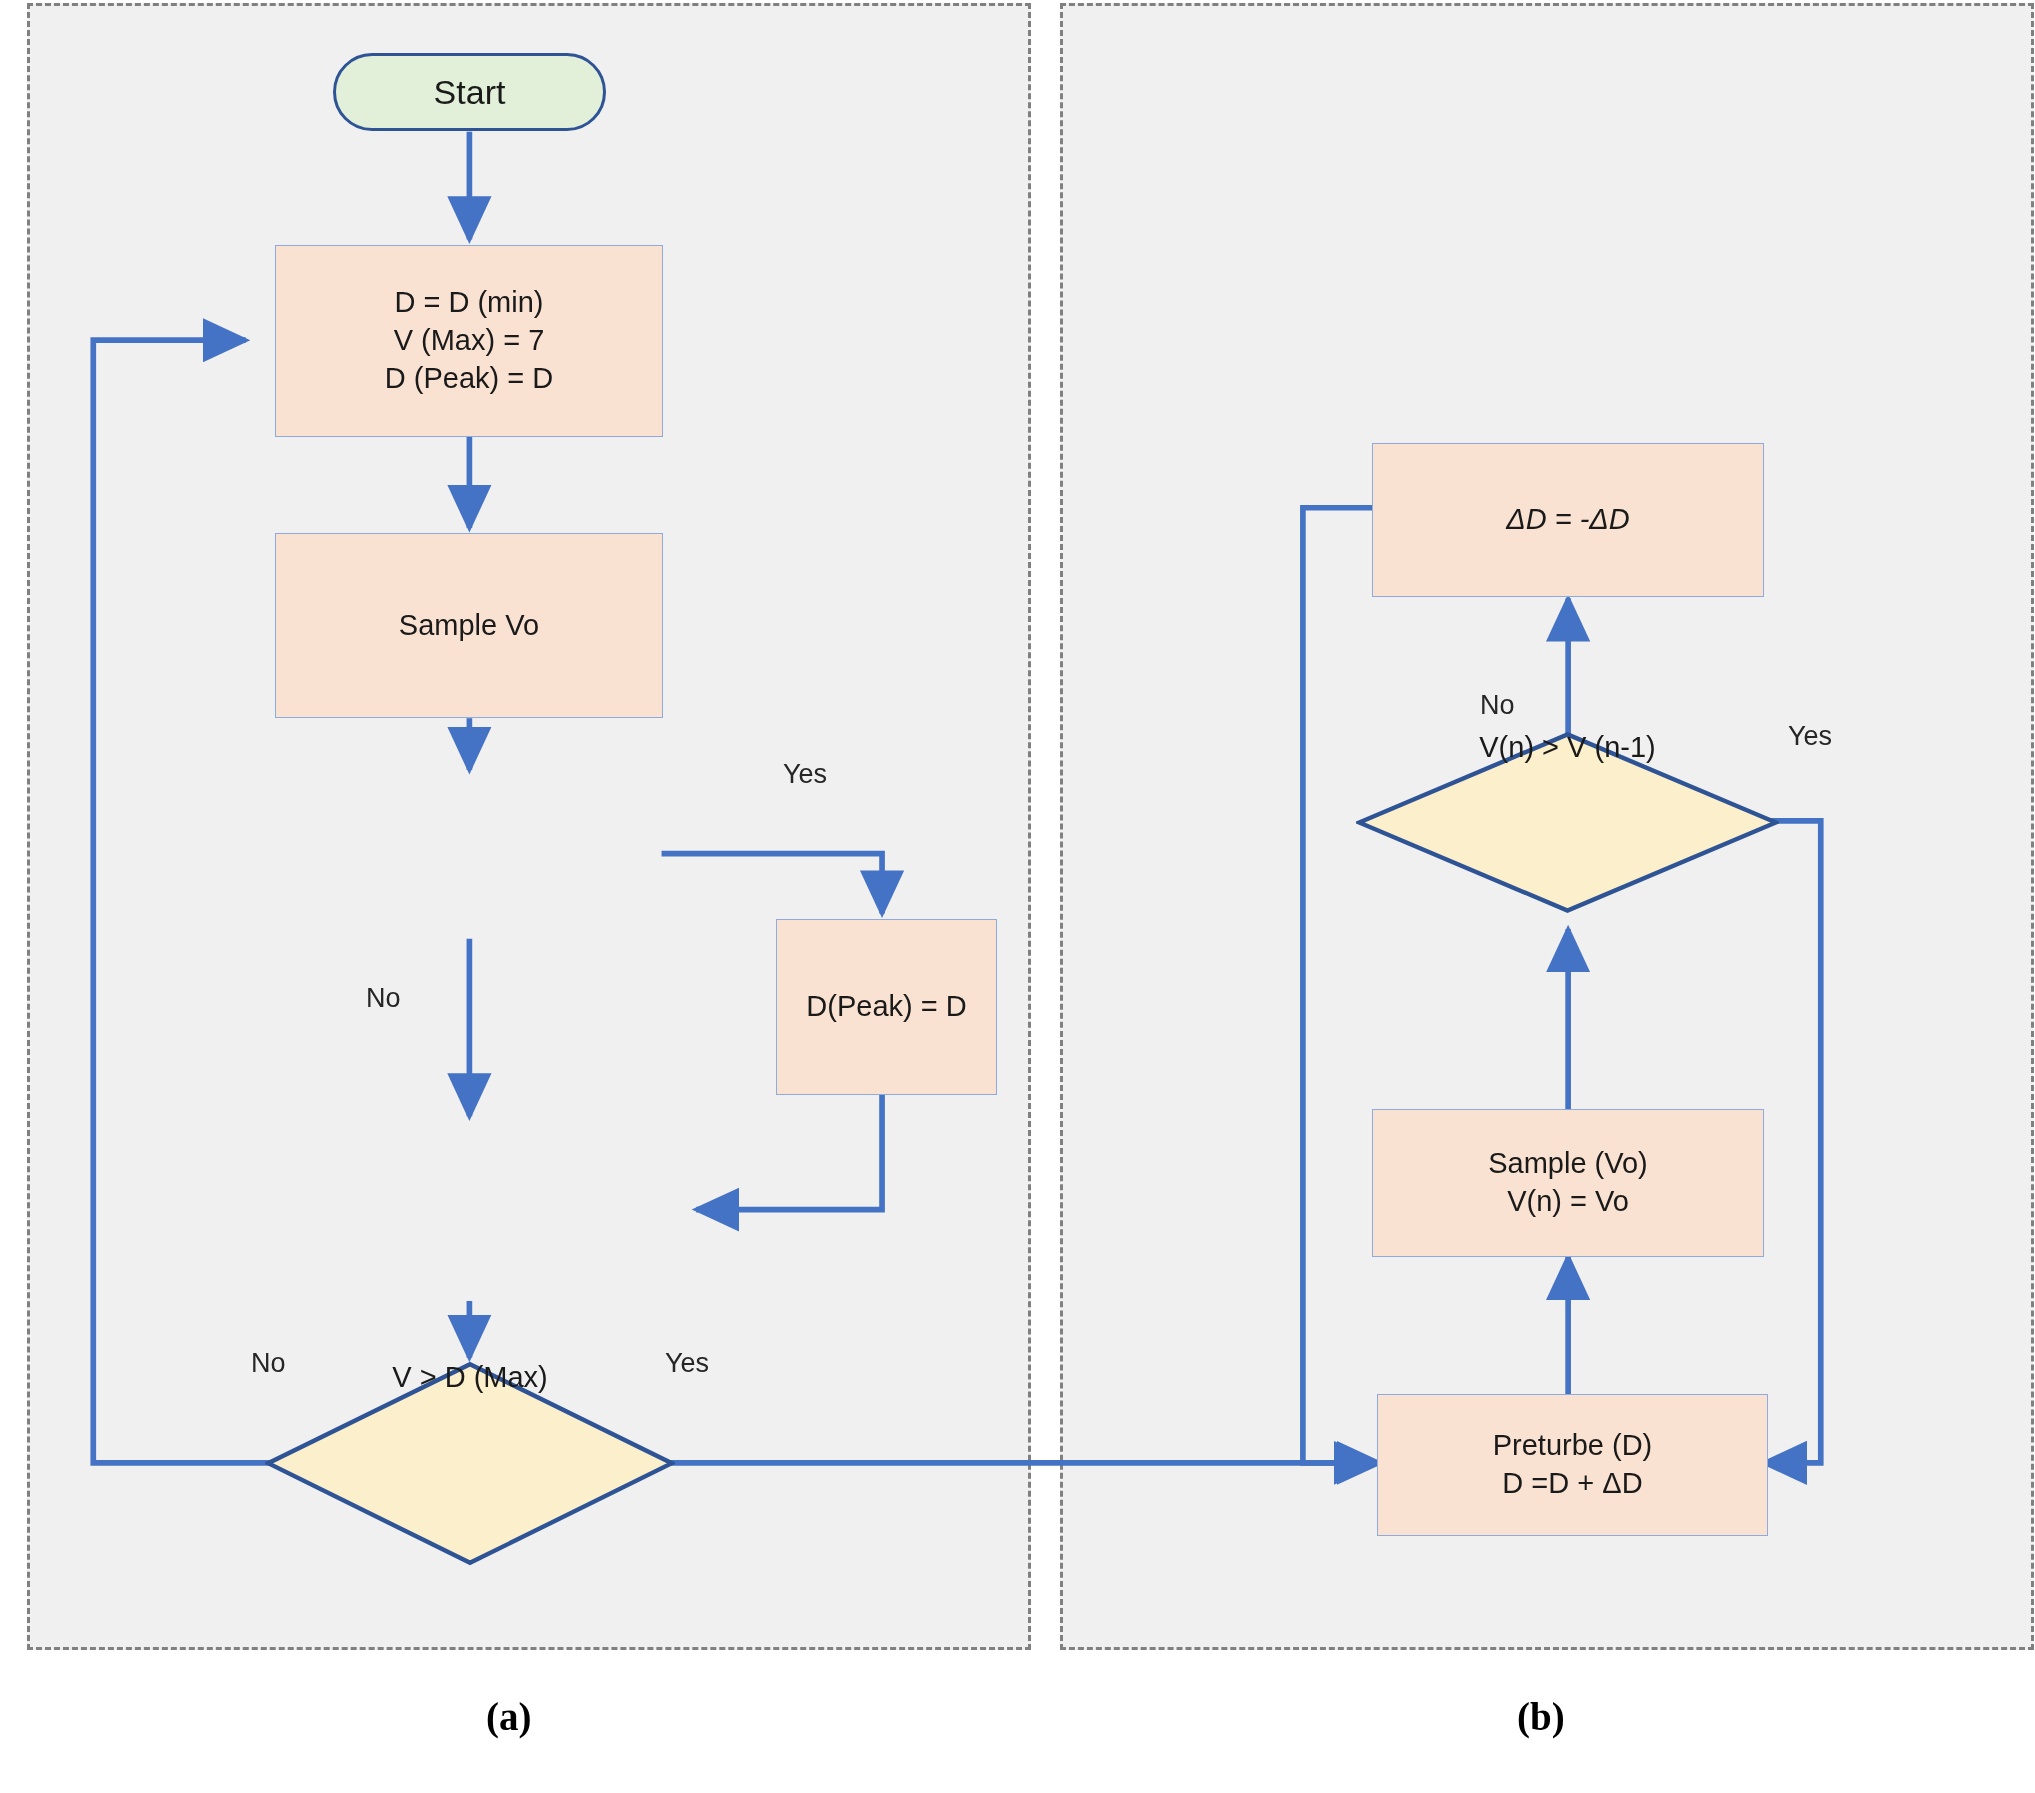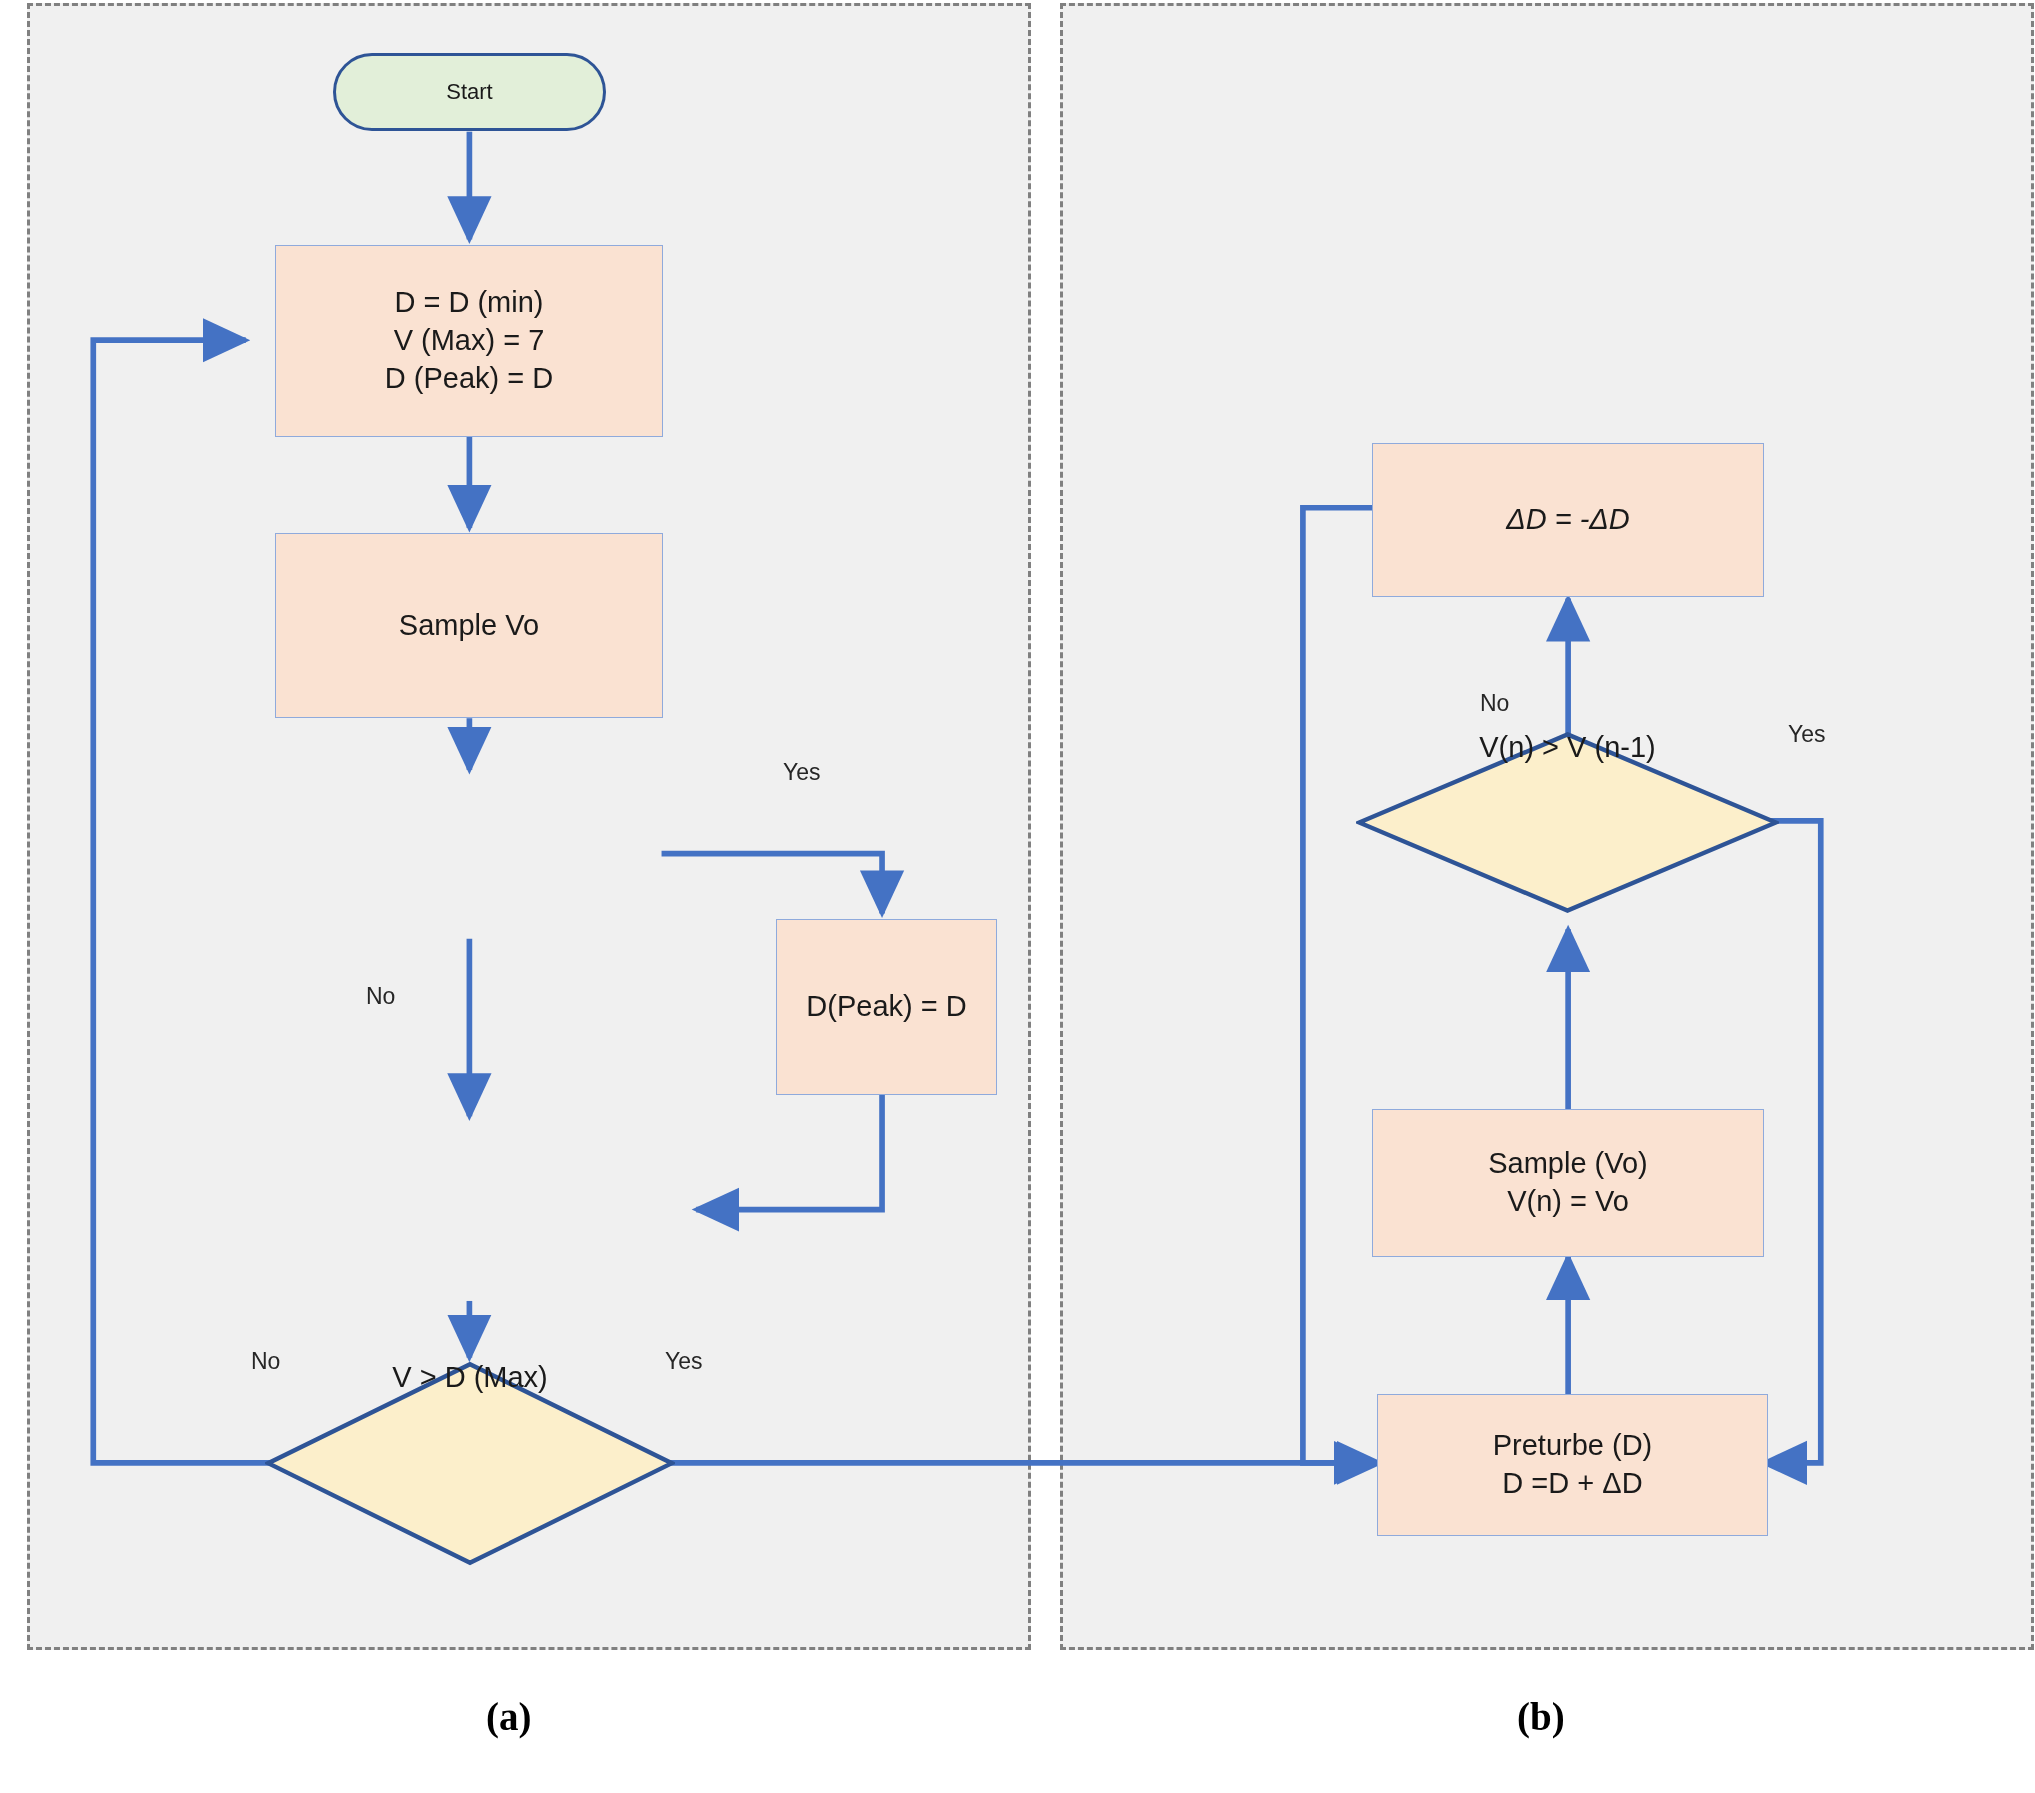--- a/index.html
+++ b/index.html
@@ -44,41 +44,41 @@
   }
   .proc {
     background: #fae2d2;
     border: 1.9px solid #8faadc;
     font-size: 29px;
   }
   .term {
     background: #e2efd9;
     border: 3.2px solid #2e5496;
     border-radius: 126px;
-    font-size: 22px;
+    font-size: 34px;
   }
   .dia-wrap {
     position: absolute;
     display: flex;
     justify-content: center;
   }
   .dia-wrap > svg { position: absolute; left: 0; top: 0; }
   .dia-label {
     position: relative;
     z-index: 2;
     font-size: 29px;
     color: #1a1a1a;
     text-align: center;
     white-space: pre-line;
   }
   .italic { font-style: italic; }
 
   .edge-label {
     position: absolute;
-    font-size: 23px;
+    font-size: 27px;
     color: #262626;
     white-space: nowrap;
   }
   .caption {
     position: absolute;
     font-family: "Liberation Serif", serif;
     font-weight: bold;
     font-size: 39px;
     color: #000000;
     white-space: nowrap;

